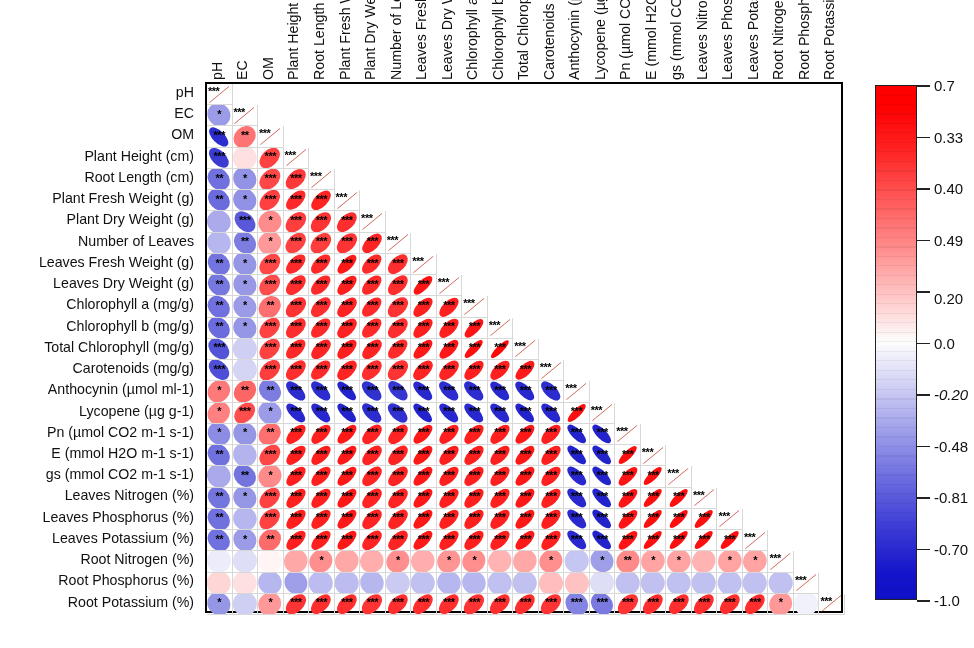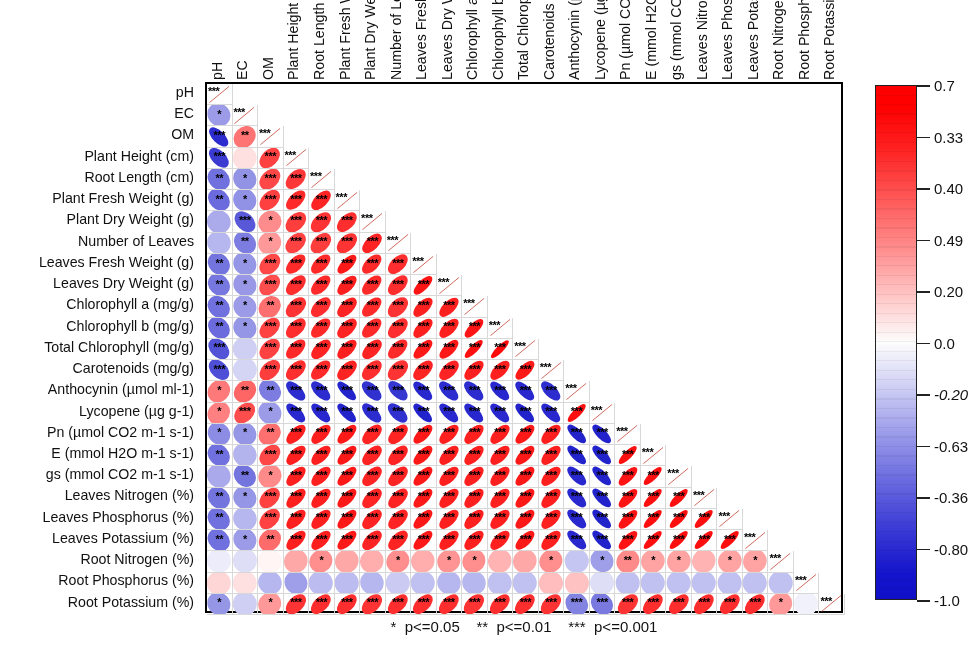--- a/index.html
+++ b/index.html
@@ -1727,30 +1727,29 @@
   <div id="cbticks">
       <div class="cbtick" style="top: 85px;"></div>
       <div class="cblabel" style="top: 85px;">0.7</div>
       <div class="cbtick" style="top: 136.5px;"></div>
       <div class="cblabel" style="top: 136.5px;">0.33</div>
       <div class="cbtick" style="top: 188px;"></div>
       <div class="cblabel" style="top: 188px;">0.40</div>
       <div class="cbtick" style="top: 239.5px;"></div>
       <div class="cblabel" style="top: 239.5px;">0.49</div>
       <div class="cbtick" style="top: 291px;"></div>
-      <div class="cblabel" style="top: 291px;">0.20</div>
+      <div class="cblabel" style="top: 298px;">0.20</div>
       <div class="cbtick" style="top: 342.5px;"></div>
       <div class="cblabel" style="top: 342.5px;">0.0</div>
       <div class="cbtick" style="top: 394px;"></div>
       <div class="cblabel" style="top: 394px; font-style: italic;">-0.20</div>
       <div class="cbtick" style="top: 445.5px;"></div>
-      <div class="cblabel" style="top: 445.5px;">-0.63</div>
+      <div class="cblabel" style="top: 445.5px;">-0.48</div>
       <div class="cbtick" style="top: 497px;"></div>
-      <div class="cblabel" style="top: 497px;">-0.36</div>
+      <div class="cblabel" style="top: 497px;">-0.81</div>
       <div class="cbtick" style="top: 548.5px;"></div>
-      <div class="cblabel" style="top: 548.5px;">-0.80</div>
+      <div class="cblabel" style="top: 548.5px;">-0.70</div>
       <div class="cbtick" style="top: 600px;"></div>
       <div class="cblabel" style="top: 600px;">-1.0</div>
     </div>
 
-  <div id="legend">*  p&lt;=0.05    **  p&lt;=0.01    ***  p&lt;=0.001</div>
 
 </div>
 
 </body></html>

